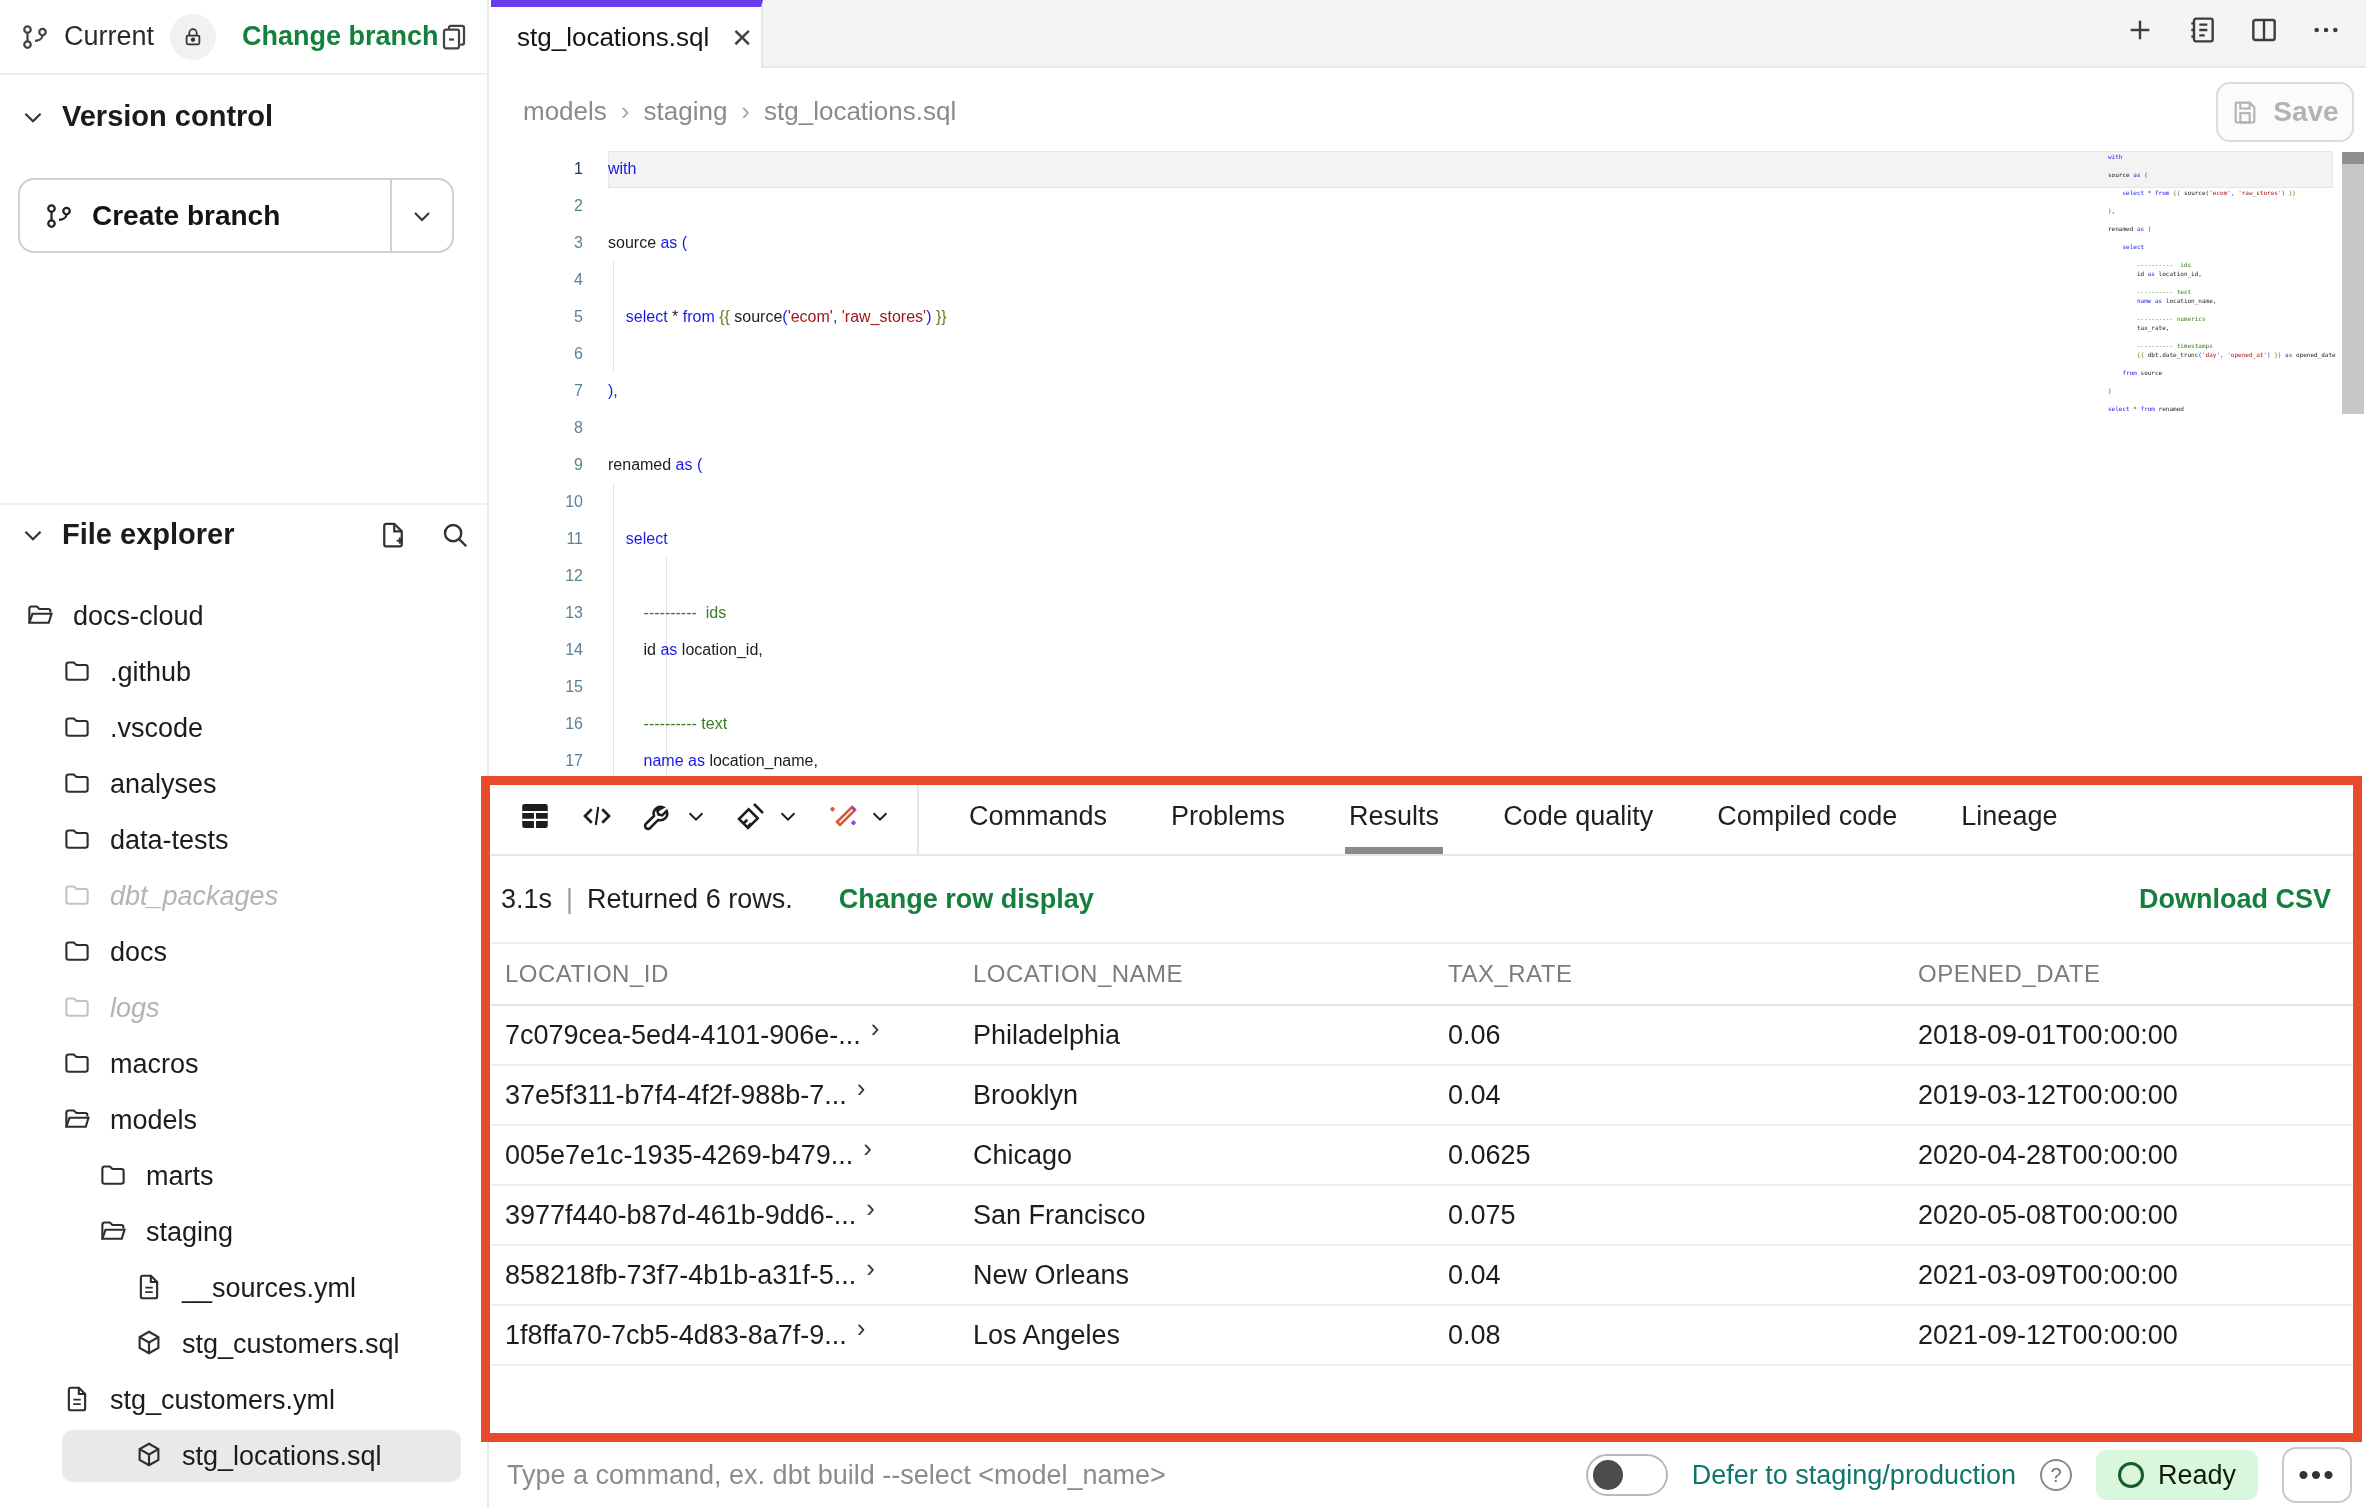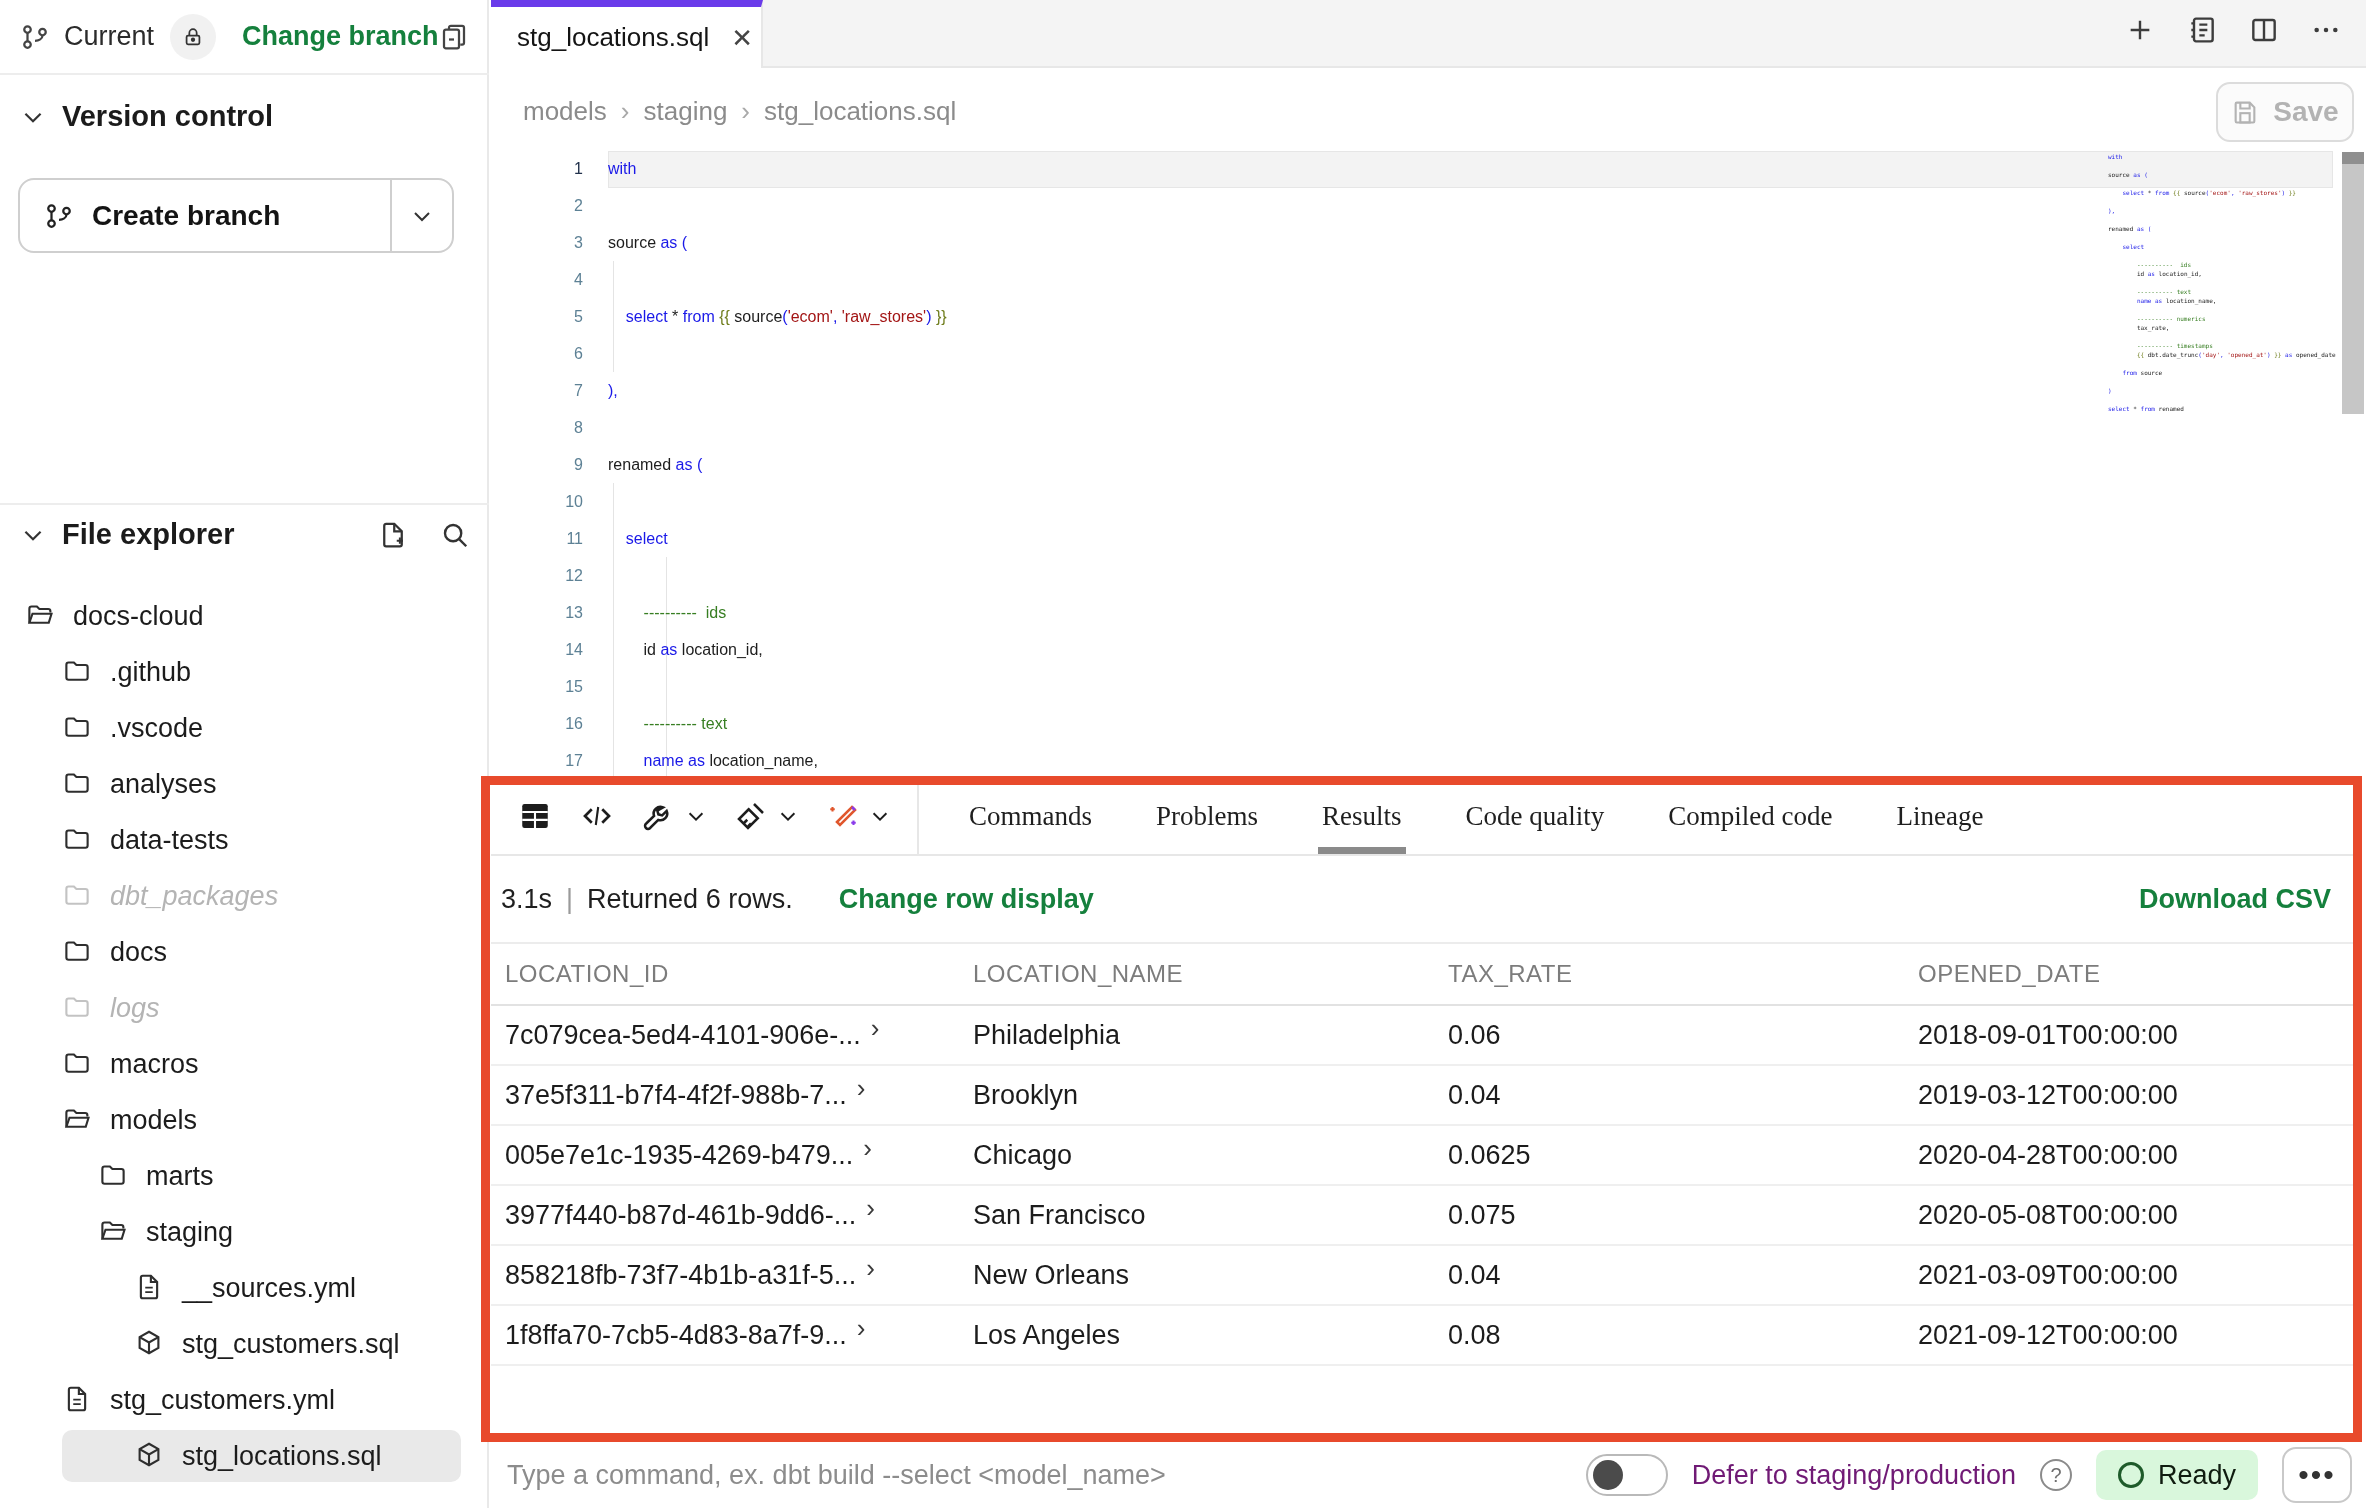--- a/index.html
+++ b/index.html
@@ -56,21 +56,21 @@
   #code-lines .cl { height:37px; }
   .tk-kw { color:#1a19e8; } .tk-id { color:#1d1d1d; } .tk-str { color:#a31515; }
   .tk-cmt { color:#377e22; } .tk-jin { color:#6f7d1c; } .tk-pun { color:#1a19e8; }
   .iguide { width:1px; background:#e4e4e4; }
   #minimap { left:2108px; top:152px; width:200px; font-family:"DejaVu Sans Mono", monospace; font-size:6px; line-height:9px; white-space:pre; pointer-events:none; }
   #minimap .cl { height:9px; }
   #scrollbar { left:2342px; top:152px; width:22px; height:262px; background:#c6c6c6; }
   #scrollbar::before { content:""; position:absolute; top:0; left:0; width:22px; height:12px; background:#8f8f8f; }
 
   
-  #results-header { left:491px; top:778px; width:1862px; height:78px; border-bottom:2px solid #e7e7e7; display:flex; align-items:center;font-family:Liberation Serif, serif; }
+  #results-header { left:491px; top:778px; width:1862px; height:78px; border-bottom:2px solid #e7e7e7; display:flex; align-items:center; }
   #panel-icons { display:flex; align-items:center; gap:26px; padding:0 26px; height:100%; border-right:2px solid #e7e7e7; }
   #panel-icons .icon-wrap { display:flex; align-items:center; gap:8px; cursor:pointer; }
   #results-tabs { display:flex; align-items:stretch; height:100%; margin-left:46px; gap:56px; }
   .r-tab { display:flex; align-items:center; font-size:27px; color:#1f1f1f; cursor:pointer; padding:0 4px; border-bottom:7px solid transparent; border-top:7px solid transparent; }
   .r-tab.active { border-bottom-color:#8a8a8a; }
   #results-info { left:491px; top:856px; width:1862px; height:86px; display:flex; align-items:center; padding:0 10px; }
   #run-stats { font-size:27px; color:#1f1f1f; display:flex; align-items:center; gap:14px; }
   #run-stats .stat-sep { color:#9a9a9a; font-weight:300; }
   #change-row-display { margin-left:46px; }
   #download-csv { margin-left:auto; margin-right:12px; }
@@ -86,21 +86,21 @@
   
   #red-annotation { left:481px; top:776px; width:1881px; height:666px; border:9px solid #e84a2c; pointer-events:none; z-index:50; }
 
   
   #bottom-bar { left:491px; top:1442px; width:1875px; height:66px; background:#fff; display:flex; align-items:center; padding-left:16px; }
   #command-input { border:none; outline:none; font-size:27px; color:#1d1d1d; width:900px; background:transparent; font-family:"Liberation Sans", sans-serif; }
   #command-input::placeholder { color:#8c8c8c; }
   #bottom-right { margin-left:auto; display:flex; align-items:center; gap:24px; padding-right:14px; }
   #defer-toggle { width:82px; height:42px; border:2px solid #b9b9b9; border-radius:22px; background:#fff; position:relative; cursor:pointer; }
   #defer-toggle .knob { position:absolute; left:5px; top:4px; width:30px; height:30px; border-radius:50%; background:#4b4b4b; }
-  #defer-label { font-size:27px; color:#701a75; }
+  #defer-label { font-size:27px; color:#0f766e; }
   #help-icon { width:32px; height:32px; border-radius:50%; border:2px solid #8b8b8b; color:#6f6f6f; font-size:20px; display:flex; align-items:center; justify-content:center; cursor:pointer; }
   #ready-badge { height:50px; background:#d9f7dc; border-radius:10px; display:flex; align-items:center; gap:14px; padding:0 22px; }
   #ready-badge .ready-circle { width:26px; height:26px; border-radius:50%; border:3px solid #1e5b2a; }
   #ready-badge .ready-text { font-size:27px; color:#101c10; }
   #more-btn { width:70px; height:56px; border:2px solid #c9c9c9; border-radius:14px; display:flex; align-items:center; justify-content:center; font-size:30px; color:#333; letter-spacing:2px; cursor:pointer; background:#fff; }
 </style>
 </head>
 <body>
 
 <div id="sidebar" class="abs"></div>

